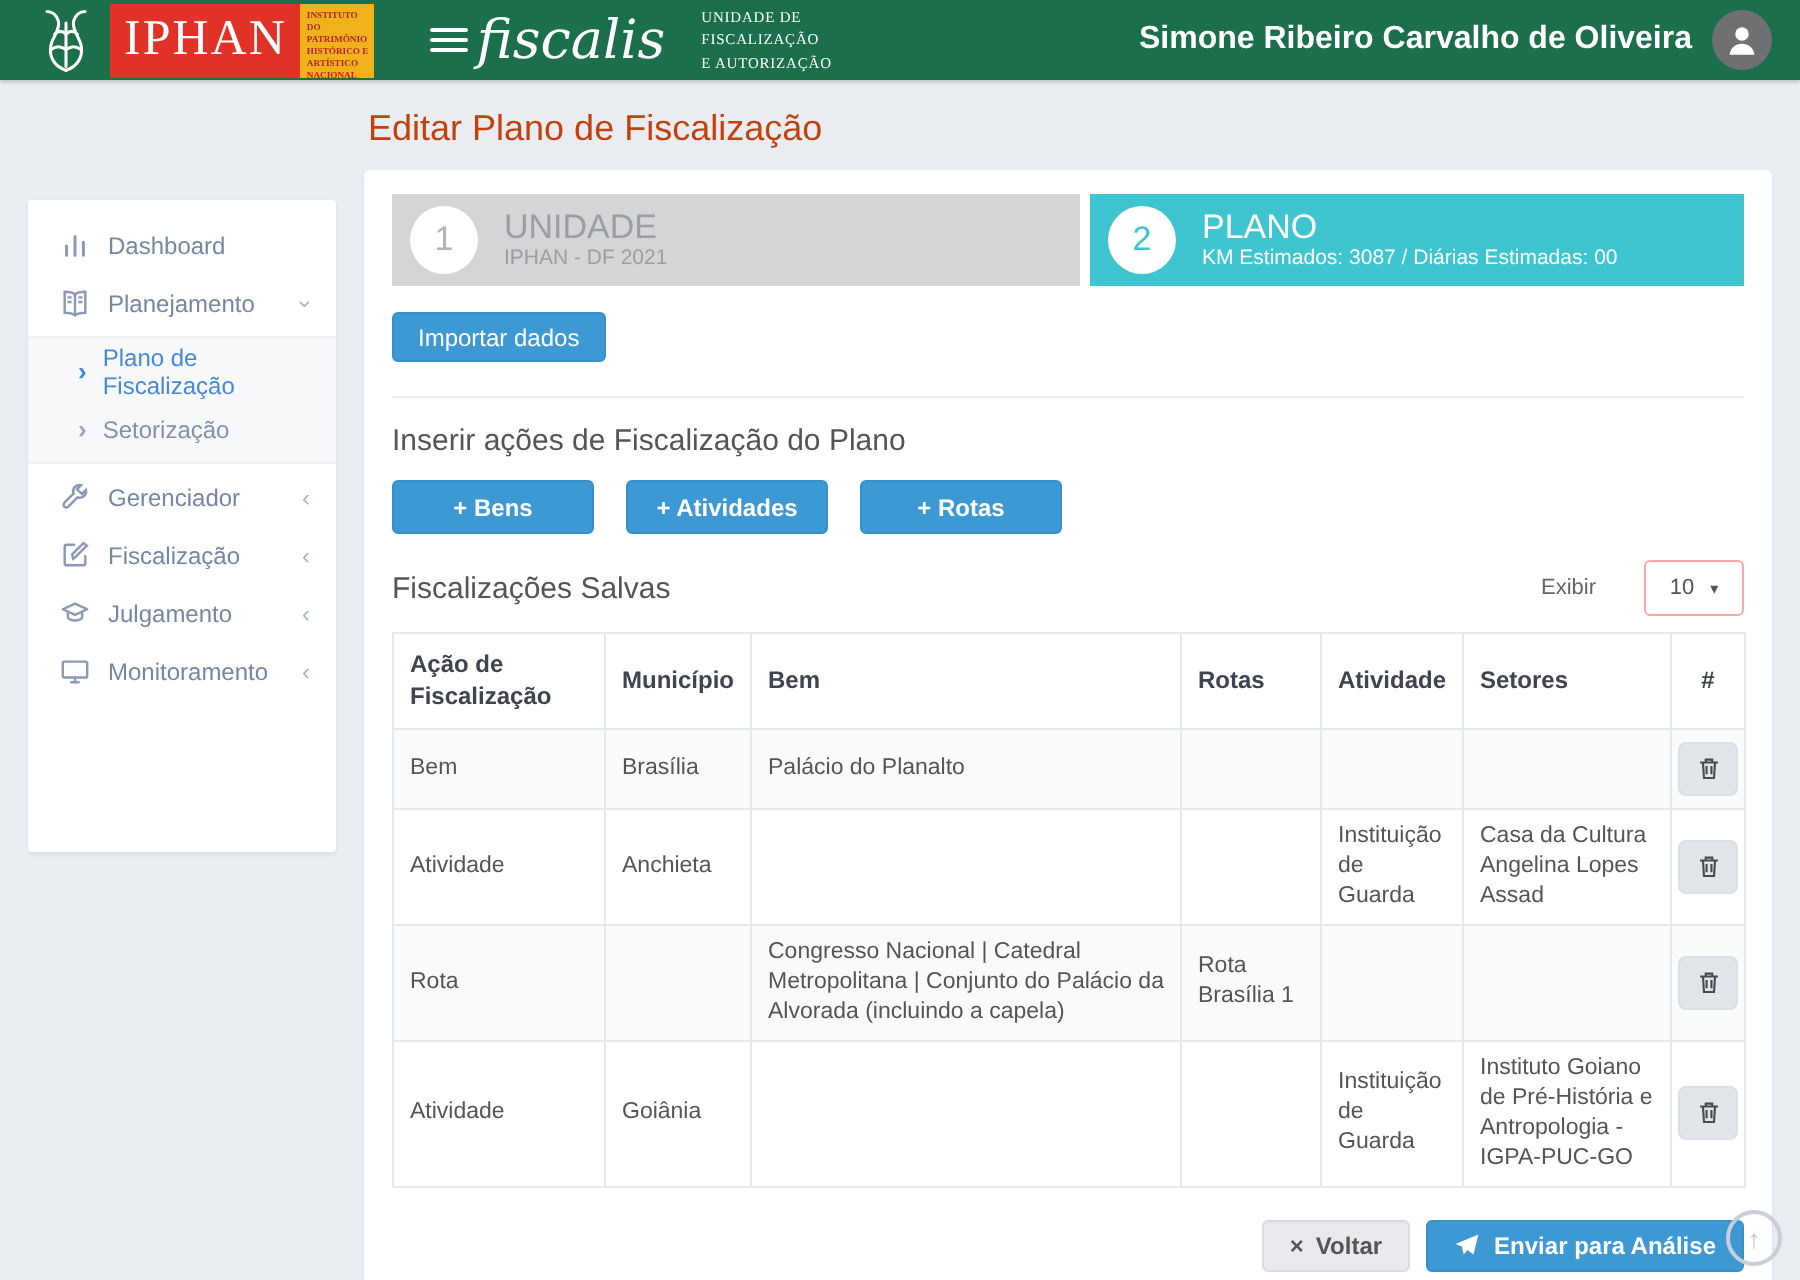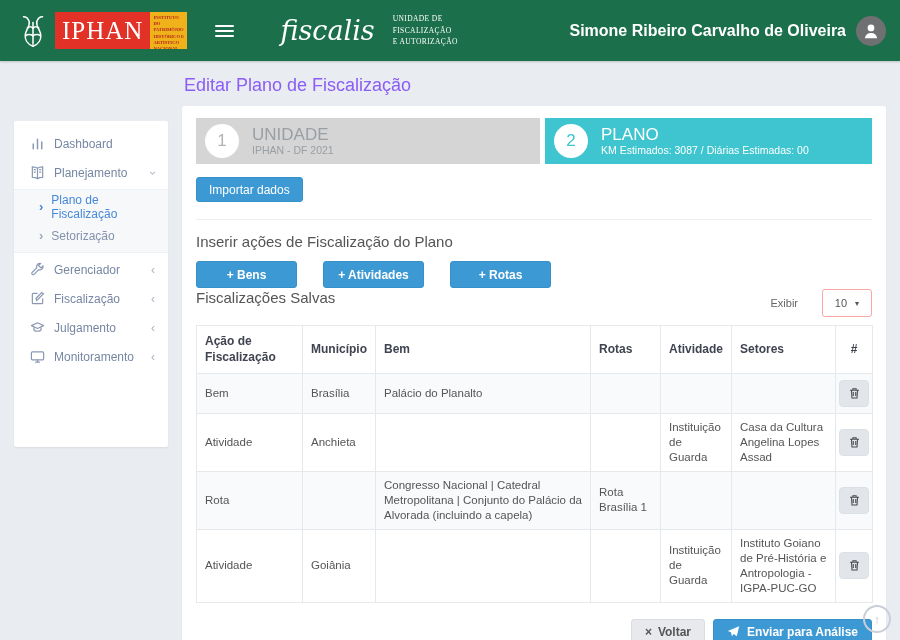--- a/index.html
+++ b/index.html
@@ -1,25 +1,25 @@
 <!DOCTYPE html>
 <html><head>
 <meta charset="utf-8">
 <style>
   html,body{margin:0;padding:0}
   body{width:900px;height:640px;background:#e9edf2;font-family:"Liberation Sans",sans-serif;overflow:hidden;position:relative}
 
   
-  .topbar{height:61px;background:#1b6f4b;display:flex;align-items:center;padding:0 14px;box-sizing:border-box;box-shadow:0 1px 2px rgba(0,0,0,.2)}
+  .topbar{height:40px;background:#1b6f4b;display:flex;align-items:center;padding:0 14px;box-sizing:border-box;box-shadow:0 1px 2px rgba(0,0,0,.2)}
   .ornament{width:38px;height:38px;margin-right:3px;flex:none}
   .logo-red{background:#e23127;color:#fff;font-family:"Liberation Serif",serif;font-size:25px;letter-spacing:1px;height:37px;display:flex;align-items:center;padding:0 7px;box-sizing:border-box}
   .logo-yellow{background:#f0b21a;height:37px;width:37px;box-sizing:border-box;padding:3px 3px;font-family:"Liberation Serif",serif;font-weight:bold;font-size:4.6px;line-height:1.35;color:#b3251c;text-transform:uppercase;overflow:hidden}
   .hamburger{margin-left:24px;cursor:pointer;padding:4px}
   .hamburger span{display:block;width:19px;height:2px;background:#fff;margin:3px 0;border-radius:1px}
-  .fiscalis{font-family:"DejaVu Serif",serif;font-style:italic;font-size:27px;color:#fff;margin-left:42px}
+  .fiscalis{font-family:"DejaVu Serif",serif;font-style:italic;font-size:27px;color:#fff;}
   .app-subtitle{font-family:"Liberation Serif",serif;font-size:7.5px;color:#fff;margin-left:18px;line-height:1.55;letter-spacing:.4px}
   .user{margin-left:auto;display:flex;align-items:center;gap:10px;color:#fff;font-size:16px;font-weight:bold;cursor:pointer}
   .avatar{width:30px;height:30px;border-radius:50%;background:#6f7072;display:flex;align-items:center;justify-content:center;flex:none}
 
   
   .page{display:flex;gap:14px;padding:14px;align-items:flex-start}
   .sidebar{width:154px;min-height:326px;background:#fff;border-radius:2px;margin-top:46px;box-shadow:0 1px 2px rgba(0,0,0,.07);padding:8px 0 20px;box-sizing:border-box;flex:none}
   .main{flex:1;min-width:0}
 
   
@@ -28,44 +28,44 @@
   .side-item .lbl{margin-left:9px;flex:1;white-space:nowrap;overflow:hidden}
   .side-chevron{color:#a9b3c4;font-size:12px;line-height:1}
   .chev-down{display:inline-block;transform:rotate(90deg)}
   .submenu{background:#f6f8fa;border-top:1px solid #eef1f4;border-bottom:1px solid #eef1f4;padding:2px 0;margin:2px 0}
   .sub-item{display:flex;align-items:center;height:29px;padding-left:25px;font-size:12px;color:#8492ab;cursor:pointer}
   .sub-item .arrow{font-weight:bold;font-size:13px;margin-right:8px;color:#9aa7bd;line-height:1}
   .sub-item.active{color:#4788d8}
   .sub-item.active .arrow{color:#4788d8}
 
   
-  .page-title{font-size:18px;color:#8b5cf6;font-weight:normal;margin:0 0 10px 2px}
+  .page-title{font-size:18px;color:#c2410c;font-weight:normal;margin:0 0 10px 2px}
   .card{background:#fff;border-radius:3px;box-shadow:0 1px 2px rgba(0,0,0,.07);padding:12px 14px 12px;box-sizing:border-box}
 
   .stepper{display:flex;gap:5px}
   .step{height:46px;display:flex;align-items:center;padding-left:9px;gap:13px;box-sizing:border-box}
   .step1{width:344px;background:#d5d5d5;flex:none}
   .step2{flex:1;background:#3ec5cf}
   .step-circle{width:34px;height:34px;border-radius:50%;background:#fff;display:flex;align-items:center;justify-content:center;font-size:17px;flex:none}
   .step1 .step-circle{color:#b3b3b3}
   .step2 .step-circle{color:#3ec5cf}
   .step-title{font-size:17px;line-height:1.15}
   .step-sub{font-size:10.5px;line-height:1.2}
   .step1 .step-title,.step1 .step-sub{color:#999fa4}
   .step2 .step-title,.step2 .step-sub{color:#fff}
 
   .btn{display:inline-flex;align-items:center;justify-content:center;border-radius:3px;font-size:12px;cursor:pointer;border:1px solid transparent;box-sizing:border-box;font-family:"Liberation Sans",sans-serif}
   .btn-blue{background:#3d99d4;border-color:#3690ca;color:#fff}
   .btn-import{margin-top:13px;height:25px;padding:0 12px}
   hr.divider{border:none;border-top:1px solid #ededf0;margin:17px 0 13px}
   .insert-heading{font-size:15px;color:#555;font-weight:normal;margin:0 0 11px}
-  .action-btns{display:flex;gap:26px}
+  .action-btns{display:flex;gap:16px}
   .action-btns .btn{width:101px;height:27px;font-weight:bold}
 
-  .table-top{display:flex;justify-content:space-between;margin:1px 0 8px}
+  .table-top{display:flex;justify-content:space-between;align-items:center;margin:13px 0 8px}
   .table-title{font-size:15px;color:#555;font-weight:normal}
   .exibir{display:flex;align-items:center;gap:24px;font-size:11px;color:#666}
   .select{width:48px;height:26px;border:1px solid #fca5a5;border-radius:3px;display:flex;align-items:center;justify-content:center;gap:8px;font-size:11px;color:#555;background:#fff;cursor:pointer}
   .caret{font-size:8px;color:#555}
 
   table{width:100%;border-collapse:collapse;table-layout:fixed}
   th,td{border:1px solid #e6e9ec;padding:6px 8px;font-size:11.5px;color:#555;text-align:left;vertical-align:middle;word-wrap:break-word;line-height:1.3}
   th{font-size:12px;color:#3f4450;font-weight:bold;padding:8px 8px}
   th.col-del,td.col-del{text-align:center;padding:6px 3px}
   tbody tr:nth-child(odd){background:#f9fafc}

